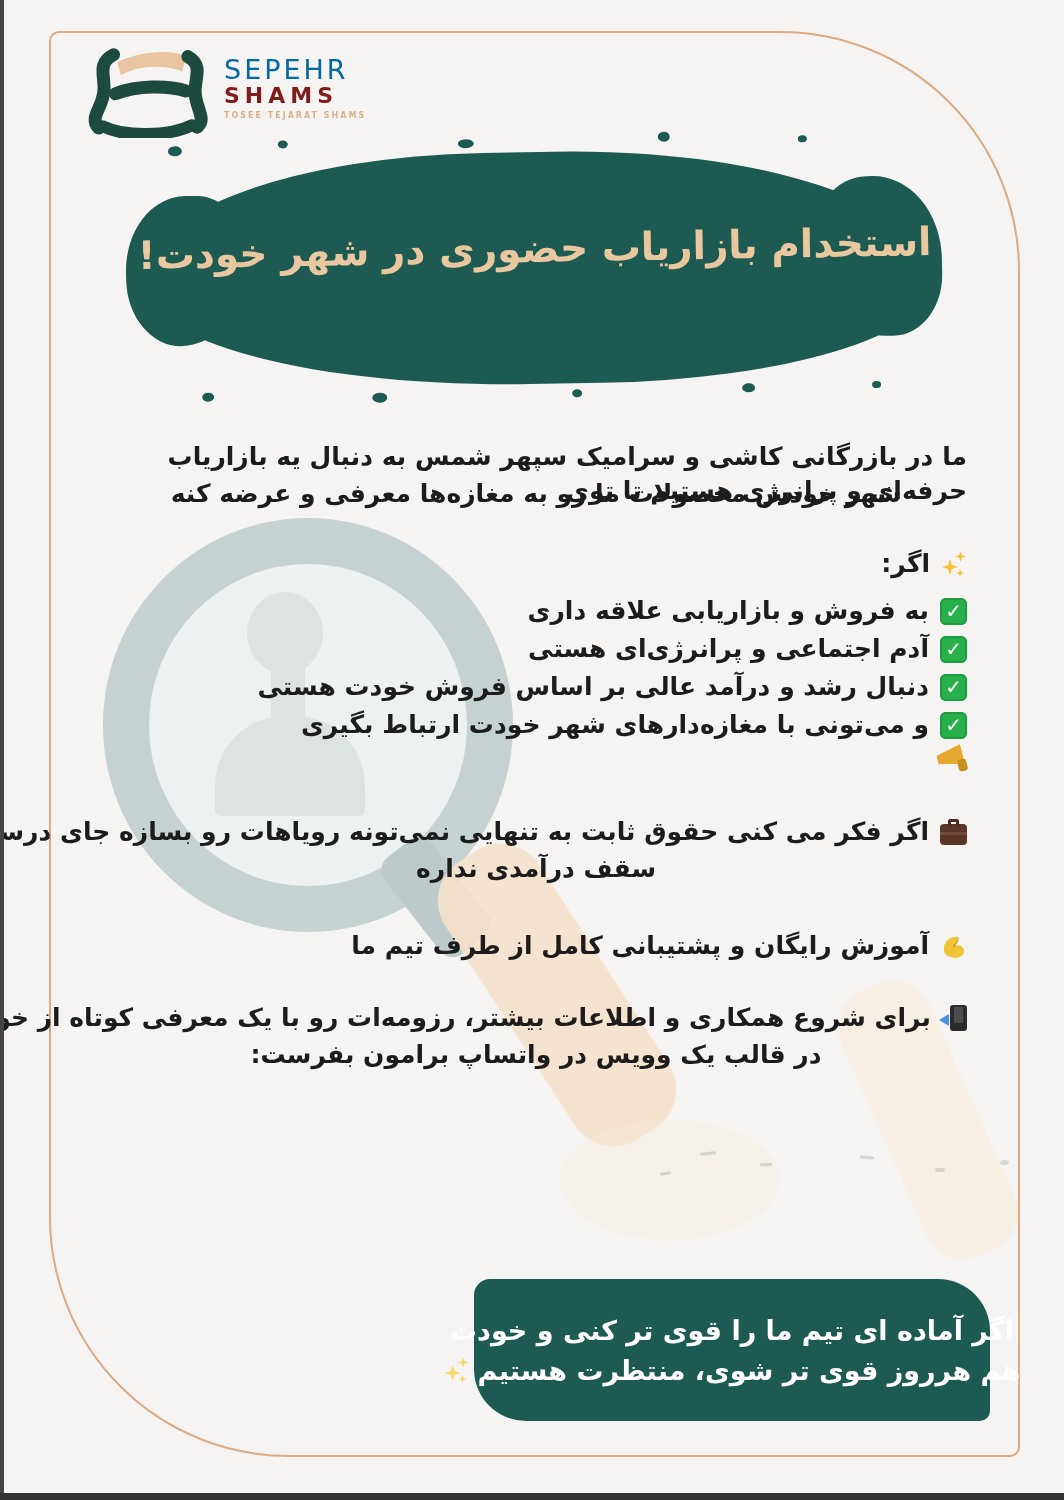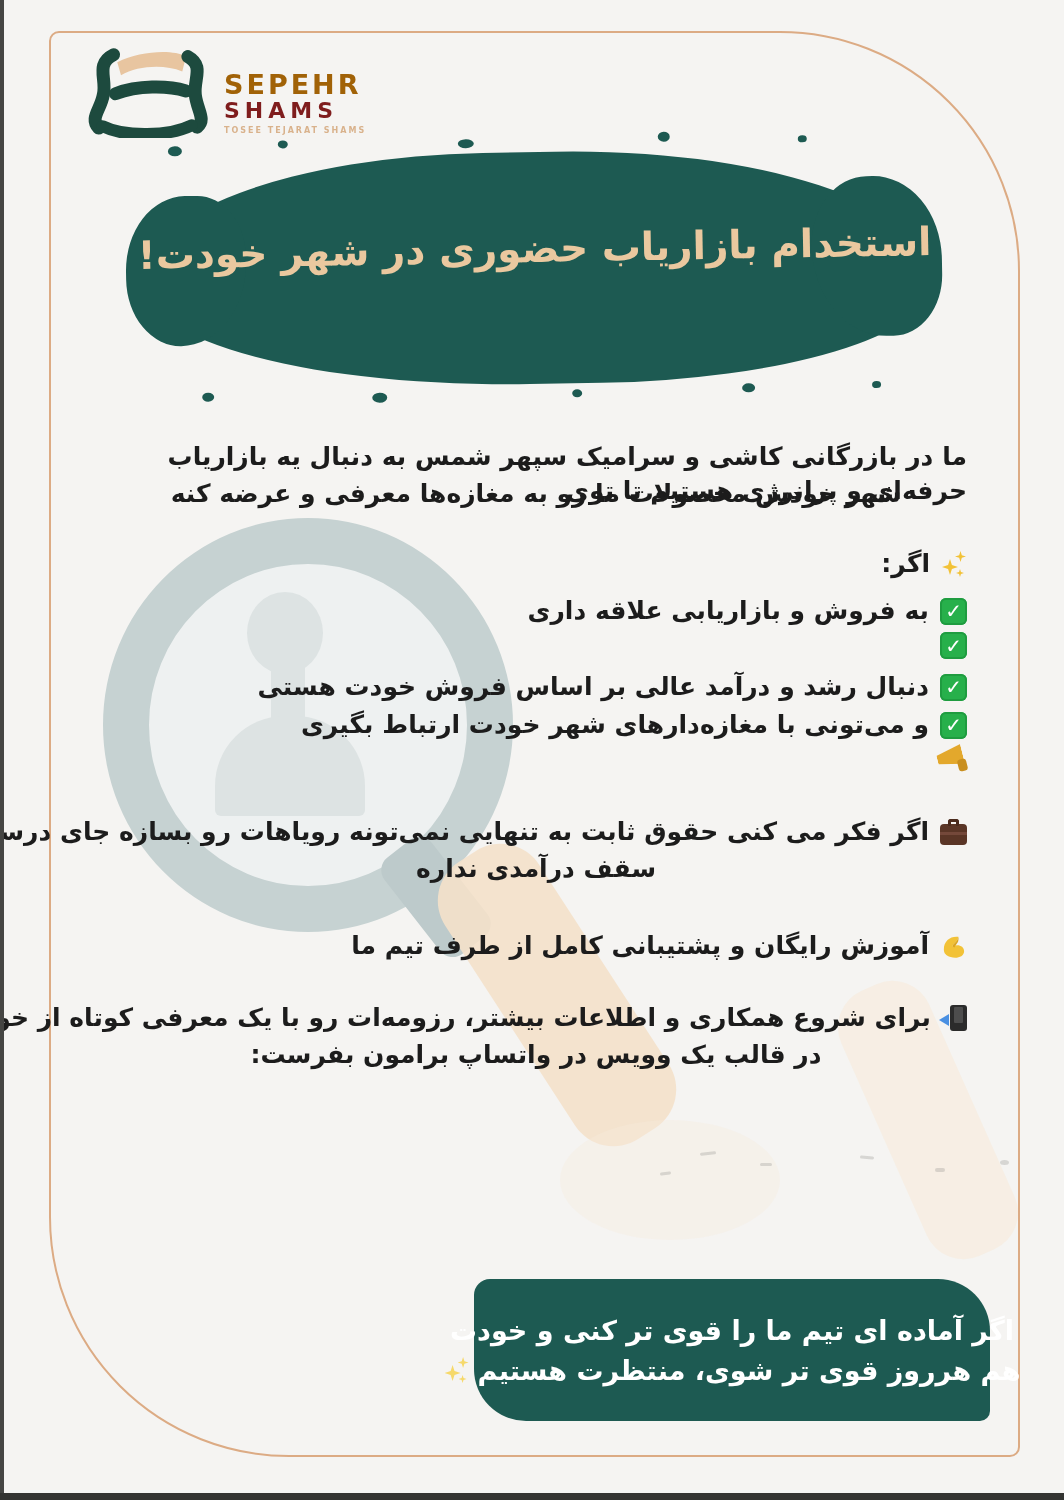--- a/index.html
+++ b/index.html
@@ -8,21 +8,21 @@
   
   .edge-left{position:absolute;left:0;top:0;width:4px;height:100%;background:#454543;z-index:30;}
   .edge-bottom{position:absolute;left:0;bottom:0;width:100%;height:7px;background:#343432;z-index:30;}
   
   .frame{position:absolute;left:49px;top:31px;width:971px;height:1426px;box-sizing:border-box;
          border:2px solid #dcab84;border-radius:10px 240px 10px 240px;z-index:1;}
 
   
   .logo{position:absolute;left:82px;top:42px;display:flex;align-items:flex-start;gap:12px;z-index:5;}
   .logo-text{padding-top:14px;}
-  .brand-top{font-size:27px;font-weight:bold;letter-spacing:3px;color:#a16207;line-height:1.05;margin-top:15px;}
+  .brand-top{font-size:27px;font-weight:normal;letter-spacing:3px;color:#0369a1;line-height:1.05;}
   .brand-bottom{font-size:22px;font-weight:bold;letter-spacing:5px;color:#7f1d1d;line-height:1.05;}
   .tagline{font-size:8px;letter-spacing:2px;color:#d9b28c;margin-top:4px;font-weight:bold;}
 
   
   .mag-ring{position:absolute;left:103px;top:518px;width:410px;height:414px;border-radius:50%;
             border:46px solid #c6d2d2;background:#eef1f1;box-sizing:border-box;z-index:2;}
   .mag-inner{position:absolute;left:0;top:0;width:318px;height:322px;border-radius:50%;overflow:hidden;}
   .sil-head{position:absolute;left:98px;top:28px;width:76px;height:82px;border-radius:50%;background:#dde3e3;}
   .sil-neck{position:absolute;left:122px;top:96px;width:34px;height:62px;background:#dde3e3;}
   .sil-body{position:absolute;left:66px;top:152px;width:150px;height:100px;border-radius:70px 70px 6px 6px;background:#dde3e3;}
@@ -155,20 +155,21 @@
   </div>
   <div class="tline" style="top:594px;">
     <div class="row">
       <span class="check-icon">✓</span>
       <span class="rowtext">به فروش و بازاریابی علاقه داری</span>
     </div>
   </div>
   <div class="tline" style="top:632px;">
     <div class="row">
       <span class="check-icon">✓</span>
+      <span class="rowtext">آدم اجتماعی و پرانرژی‌ای هستی</span>
     </div>
   </div>
   <div class="tline" style="top:670px;">
     <div class="row">
       <span class="check-icon">✓</span>
       <span class="rowtext">دنبال رشد و درآمد عالی بر اساس فروش خودت هستی</span>
     </div>
   </div>
   <div class="tline" style="top:708px;">
     <div class="row">

